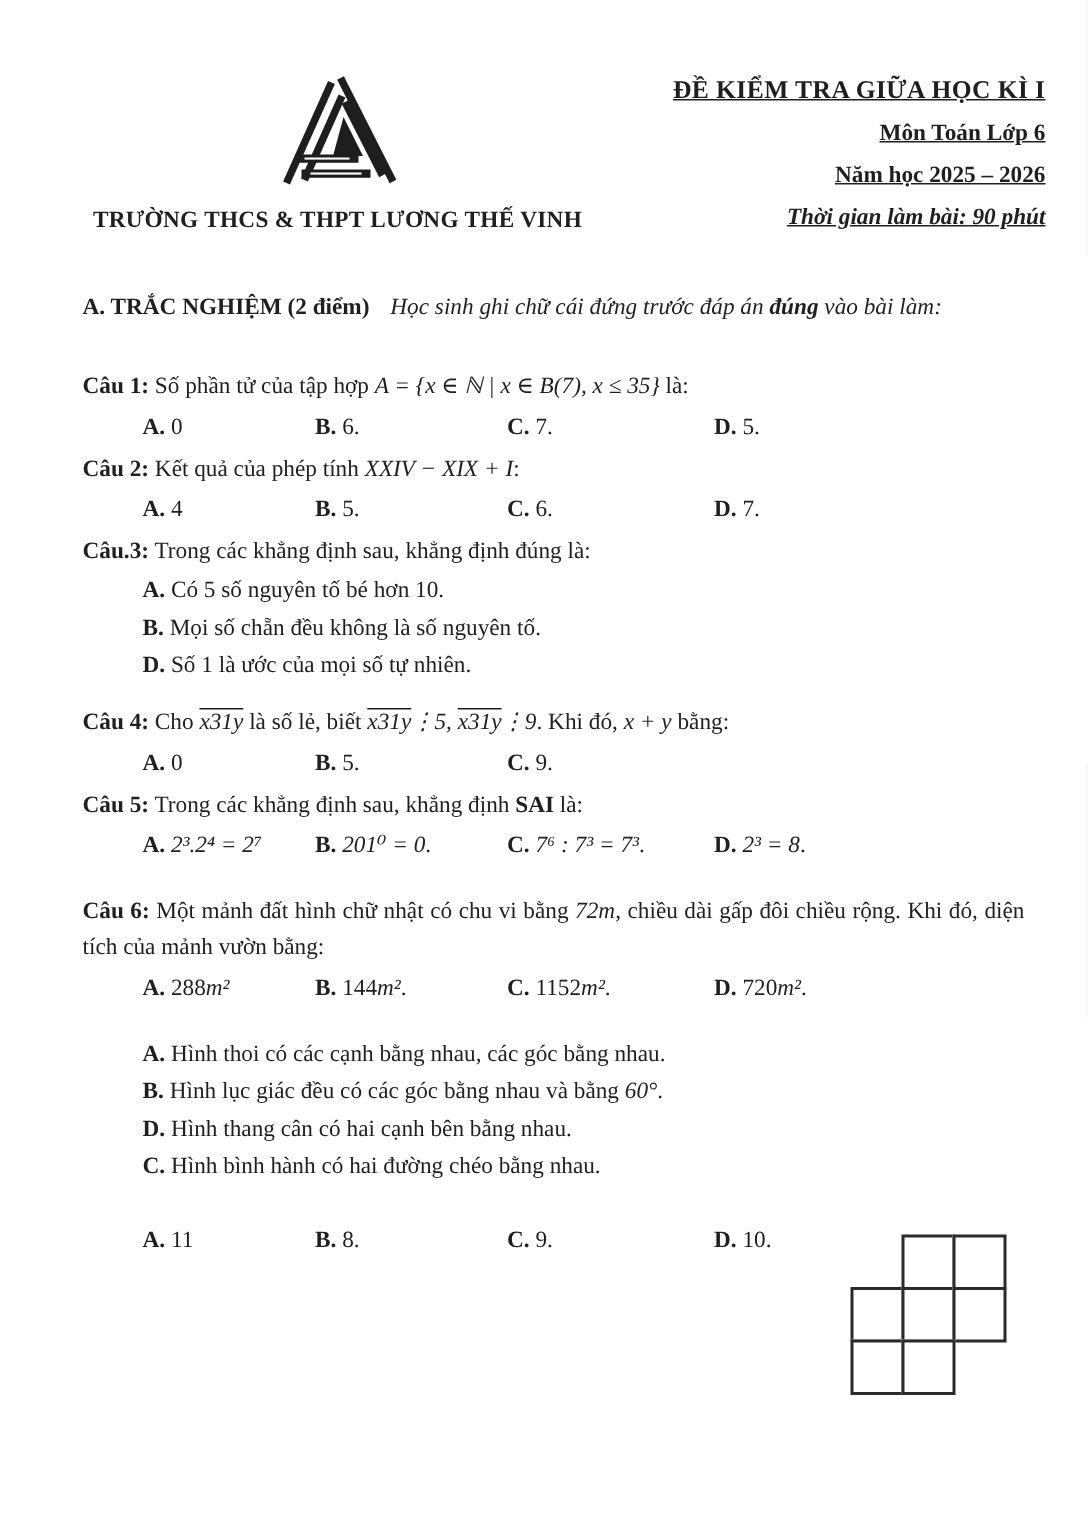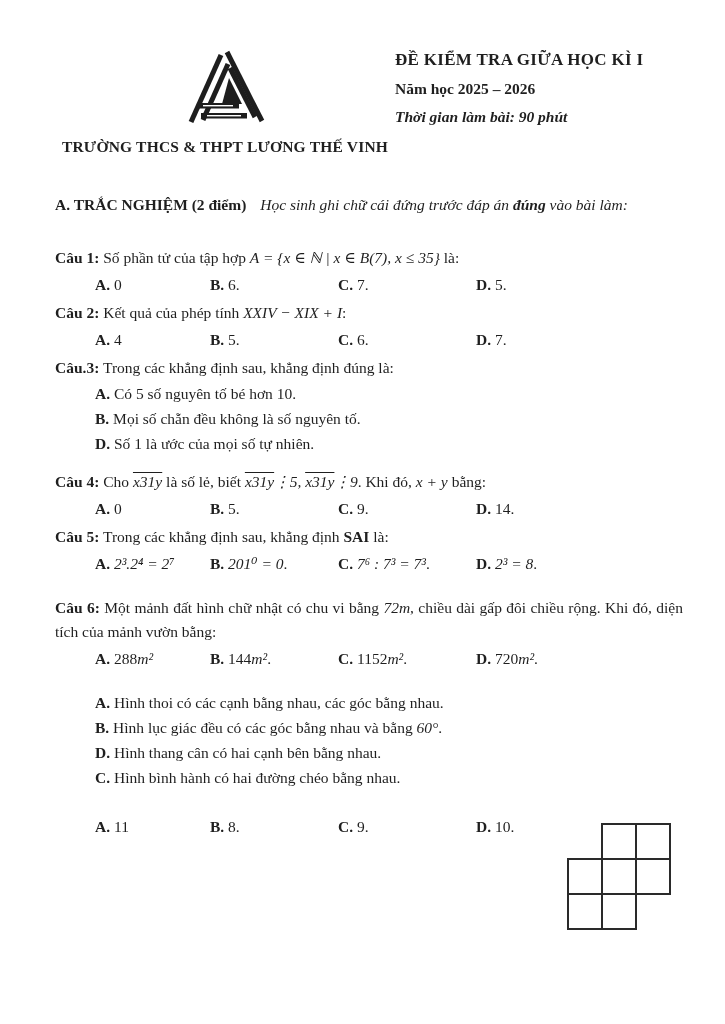--- a/index.html
+++ b/index.html
@@ -8,21 +8,21 @@
   .page {
     position:relative; width:725px; height:1024px; margin:0 auto;
     background:#ffffff; color:#1f1f1f; overflow:hidden;
     padding:46px 28px 0 55px;
   }
   
   .header { display:flex; align-items:flex-start; }
   .header-left { width:340px; text-align:center; }
   .logo-wrap { height:92px; display:flex; align-items:flex-start; justify-content:center; }
   .school-name { font-weight:bold; font-size:15.5px; letter-spacing:.2px; white-space:nowrap; }
-  .header-right { flex:1; text-align:left; padding-top:4px; }
+  .header-right { flex:1; text-align:right; padding-top:4px;text-decoration:underline; }
   .exam-title { font-weight:bold; font-size:17px; letter-spacing:.3px; margin-bottom:10px; }
   .exam-subject { font-weight:bold; font-size:15.5px; margin-bottom:10px; }
   .exam-year { font-weight:bold; font-size:15.5px; margin-bottom:10px; }
   .exam-duration { font-weight:bold; font-style:italic; font-size:15.5px; }
   
   .section-line { margin-top:40px; font-size:15.5px; }
   .section-label { font-weight:bold; }
   .section-instruction { font-style:italic;margin-left:10px; }
   .section-instruction .bold { font-weight:bold; }
   
@@ -70,20 +70,21 @@
           <rect x="20" y="57" width="42" height="5.5" fill="#1e1e1e"></rect>
           <rect x="24" y="67" width="46" height="5.5" fill="#1e1e1e"></rect>
           <rect x="26" y="59" width="30" height="1.4" fill="#ffffff"></rect>
           <rect x="30" y="69" width="34" height="1.4" fill="#ffffff"></rect>
         </svg>
       </div>
       <div class="school-name">TRƯỜNG THCS &amp; THPT LƯƠNG THẾ VINH</div>
     </div>
     <div class="header-right">
       <div class="exam-title">ĐỀ KIỂM TRA GIỮA HỌC KÌ I</div>
+      <div class="exam-subject">Môn Toán Lớp 6</div>
       <div class="exam-year">Năm học 2025 – 2026</div>
       <div class="exam-duration">Thời gian làm bài: 90 phút</div>
     </div>
   </div>
 
   <p class="section-line">
     <span class="section-label">A. TRẮC NGHIỆM (2 điểm)</span>
     <span> </span>
     <span class="section-instruction"><span>Học sinh ghi chữ cái đứng trước đáp án </span><span class="bold">đúng</span><span> vào bài làm:</span></span>
   </p>
@@ -114,21 +115,20 @@
           <div class="option"><span class="opt-key">B.</span> <span>Mọi số chẵn đều không là số nguyên tố.</span></div>
           <div class="option"><span class="opt-key">D.</span> <span>Số 1 là ước của mọi số tự nhiên.</span></div>
         </div>
       </div>
       <div class="question">
         <p class="q-text"><span class="q-label">Câu 4:</span> <span>Cho </span><span class="math ov">x31y</span><span> là số lẻ, biết </span><span class="math ov">x31y</span><span class="math">⋮5, </span><span class="math ov">x31y</span><span class="math">⋮9</span><span>. Khi đó, </span><span class="math">x + y</span><span> bằng:</span></p>
         <div class="options row">
           <div class="option"><span class="opt-key">A.</span> <span>0</span></div>
           <div class="option"><span class="opt-key">B.</span> <span>5.</span></div>
           <div class="option"><span class="opt-key">C.</span> <span>9.</span></div>
-          <div class="option"><span class="opt-key">D.</span> <span>14.</span></div>
         </div>
       </div>
       <div class="question">
         <p class="q-text"><span class="q-label">Câu 5:</span> <span>Trong các khẳng định sau, khẳng định </span><span class="bold">SAI</span><span> là:</span></p>
         <div class="options row">
           <div class="option"><span class="opt-key">A.</span> <span class="math">2³.2⁴ = 2⁷</span></div>
           <div class="option"><span class="opt-key">B.</span> <span class="math">201⁰ = 0</span><span>.</span></div>
           <div class="option"><span class="opt-key">C.</span> <span class="math">7⁶ : 7³ = 7³</span><span>.</span></div>
           <div class="option"><span class="opt-key">D.</span> <span class="math">2³ = 8</span><span>.</span></div>
         </div>

